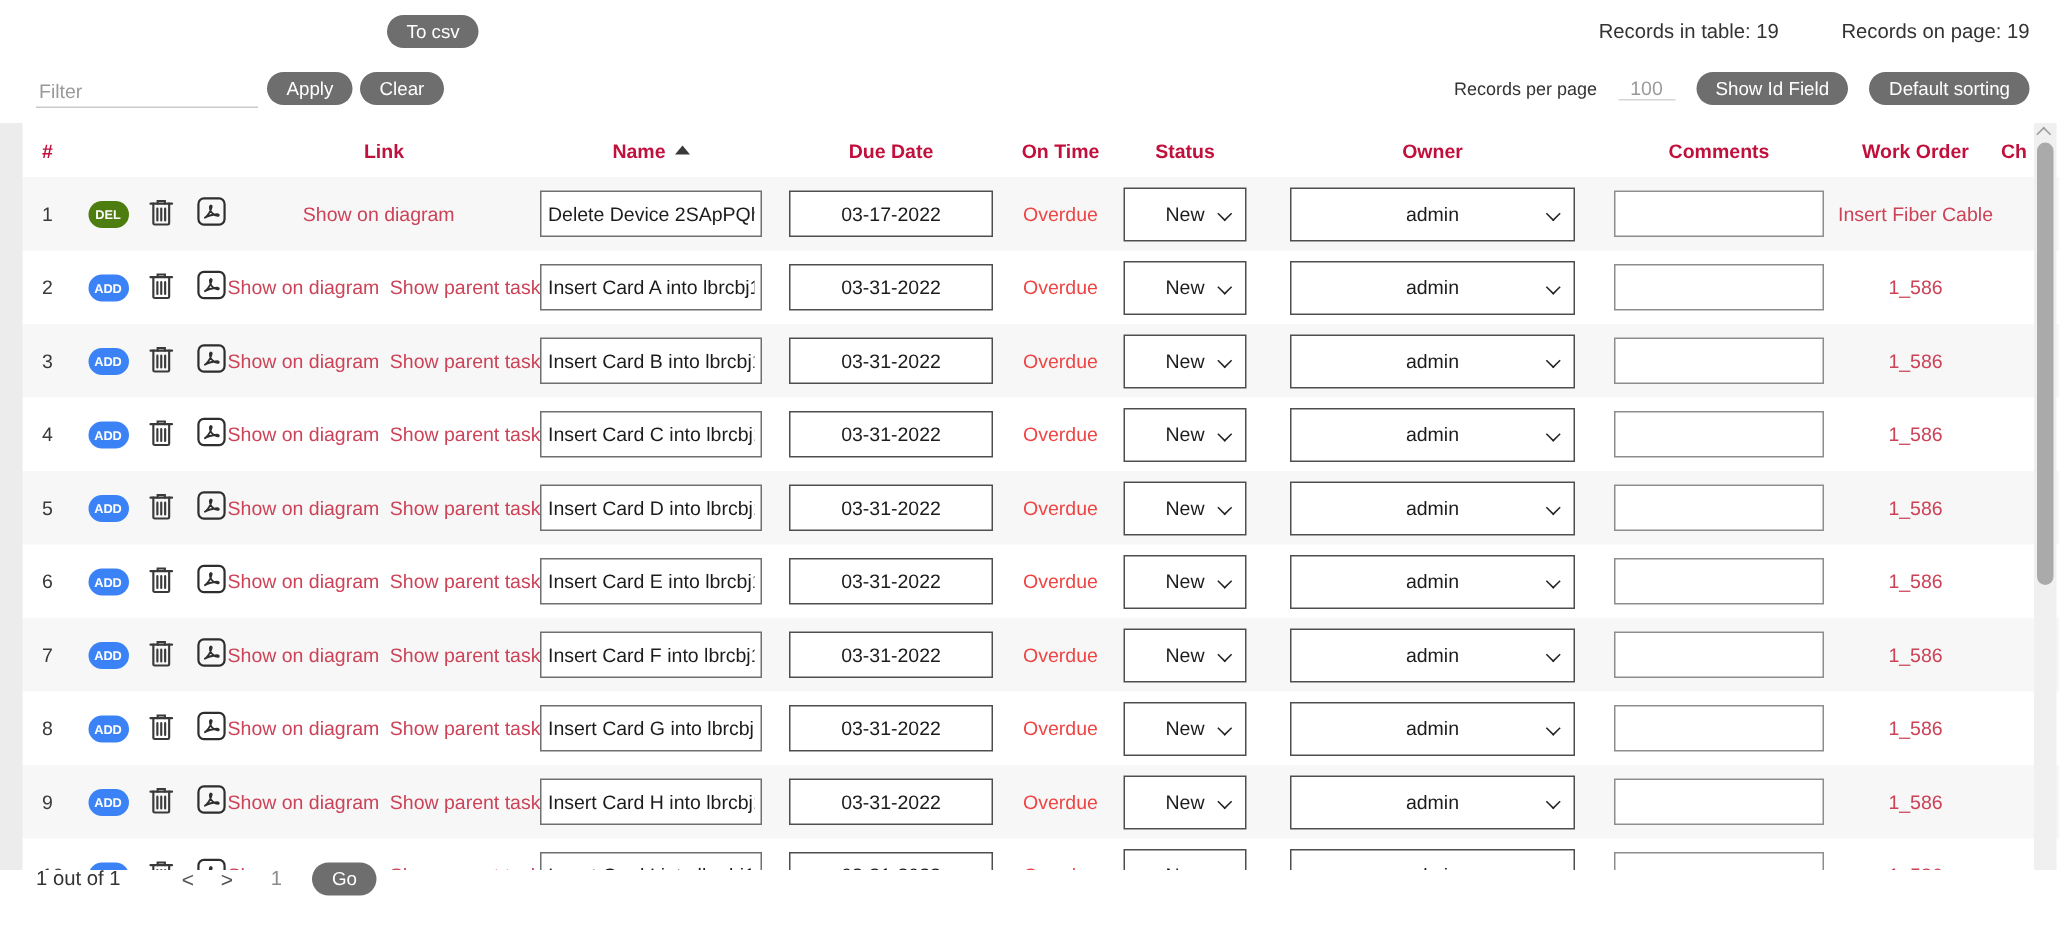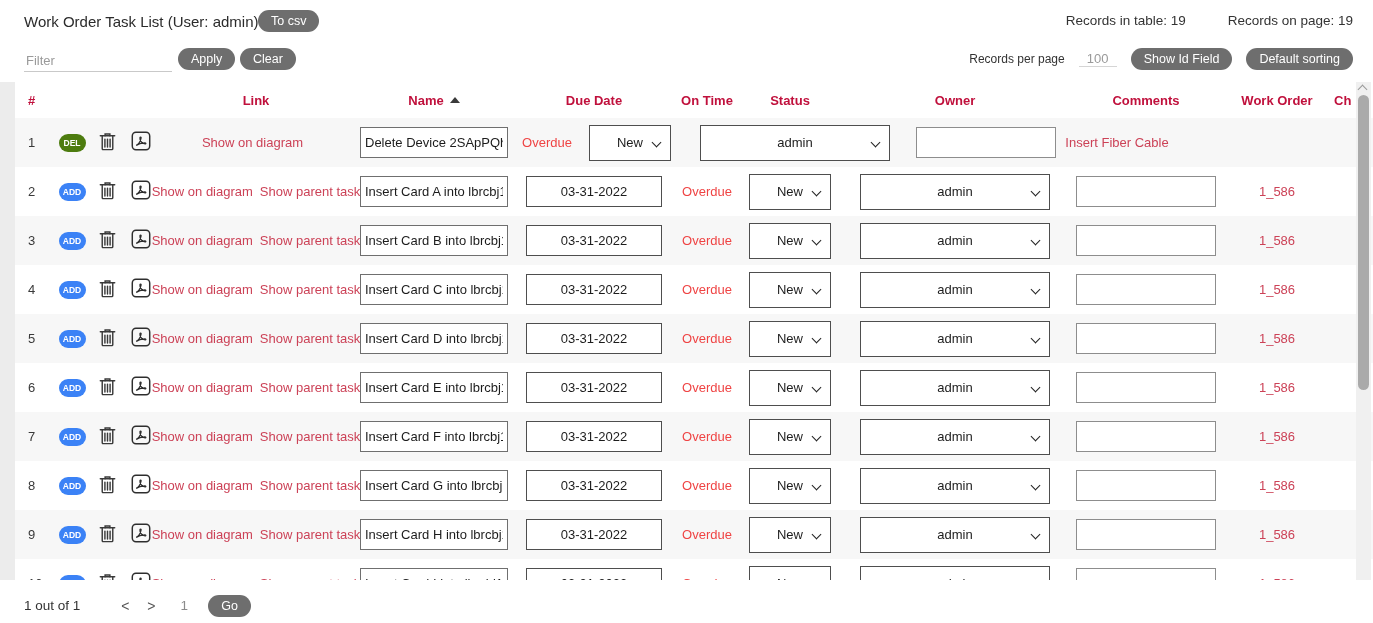--- a/index.html
+++ b/index.html
@@ -81,32 +81,31 @@
     border-right:1.7px solid #222; border-bottom:1.7px solid #222; transform:rotate(45deg); }
 
   
   .scrollbar { position:absolute; right:2px; top:0; width:15px; height:498px; background:#f0f0f0; }
   .scroll-up { position:absolute; top:4px; left:3px; width:7px; height:7px;
     border-left:1.7px solid #9a9a9a; border-top:1.7px solid #9a9a9a; transform:rotate(45deg); }
   .scroll-thumb { position:absolute; top:13px; left:2px; width:11px; height:295px;
     background:#aaaaaa; border-radius:6px; }
 
   
-  .footer { position:absolute; left:0; top:588px; width:1373px; height:35px; display:flex;
+  .footer { position:absolute; left:0; top:568px; width:1373px; height:35px; display:flex;
     align-items:center; padding-left:24px; gap:0; font-size:13.5px; color:#333; }
   .page-info { margin-right:32px; }
   .pg-arrow { color:#555; font-size:14px; cursor:pointer; width:26px; text-align:center; }
   .pg-num { color:#8b8b8b; width:40px; text-align:center; }
   .go-btn { margin-left:4px; }
 </style>
 </head>
 <body>
 
 <div class="topbar">
-  <div class="page-title">Work Order Task List (User: admin)</div>
   <button class="pill to-csv">To csv</button>
   <div class="records-info">
     <span style="margin-left:0">Records in table: 19</span>
     <span>Records on page: 19</span>
   </div>
 </div>
 
 <div class="toolbar">
   <input class="filter-input" placeholder="Filter" style="">
   <button class="pill apply-btn">Apply</button>
@@ -162,20 +161,23 @@
       </svg></span>
           </button>
         </div>
     <div class="c-links">
       <a class="red-link">Show on diagram</a>
       <a class="red-link"></a>
     </div>
     <div class="c-name">
           <input class="cell-input name-input" value="Delete Device 2SApPQh3pp fr" style="">
         </div>
+    <div class="c-date">
+          <input class="cell-input date-input" value="03-17-2022" style="">
+        </div>
     <div class="c-ontime"><span class="overdue">Overdue</span></div>
     <div class="c-status">
           <div class="fake-select status-select">
             <span>New</span>
             <span class="chev"></span>
           </div>
         </div>
     <div class="c-owner">
           <div class="fake-select owner-select">
             <span>admin</span>

